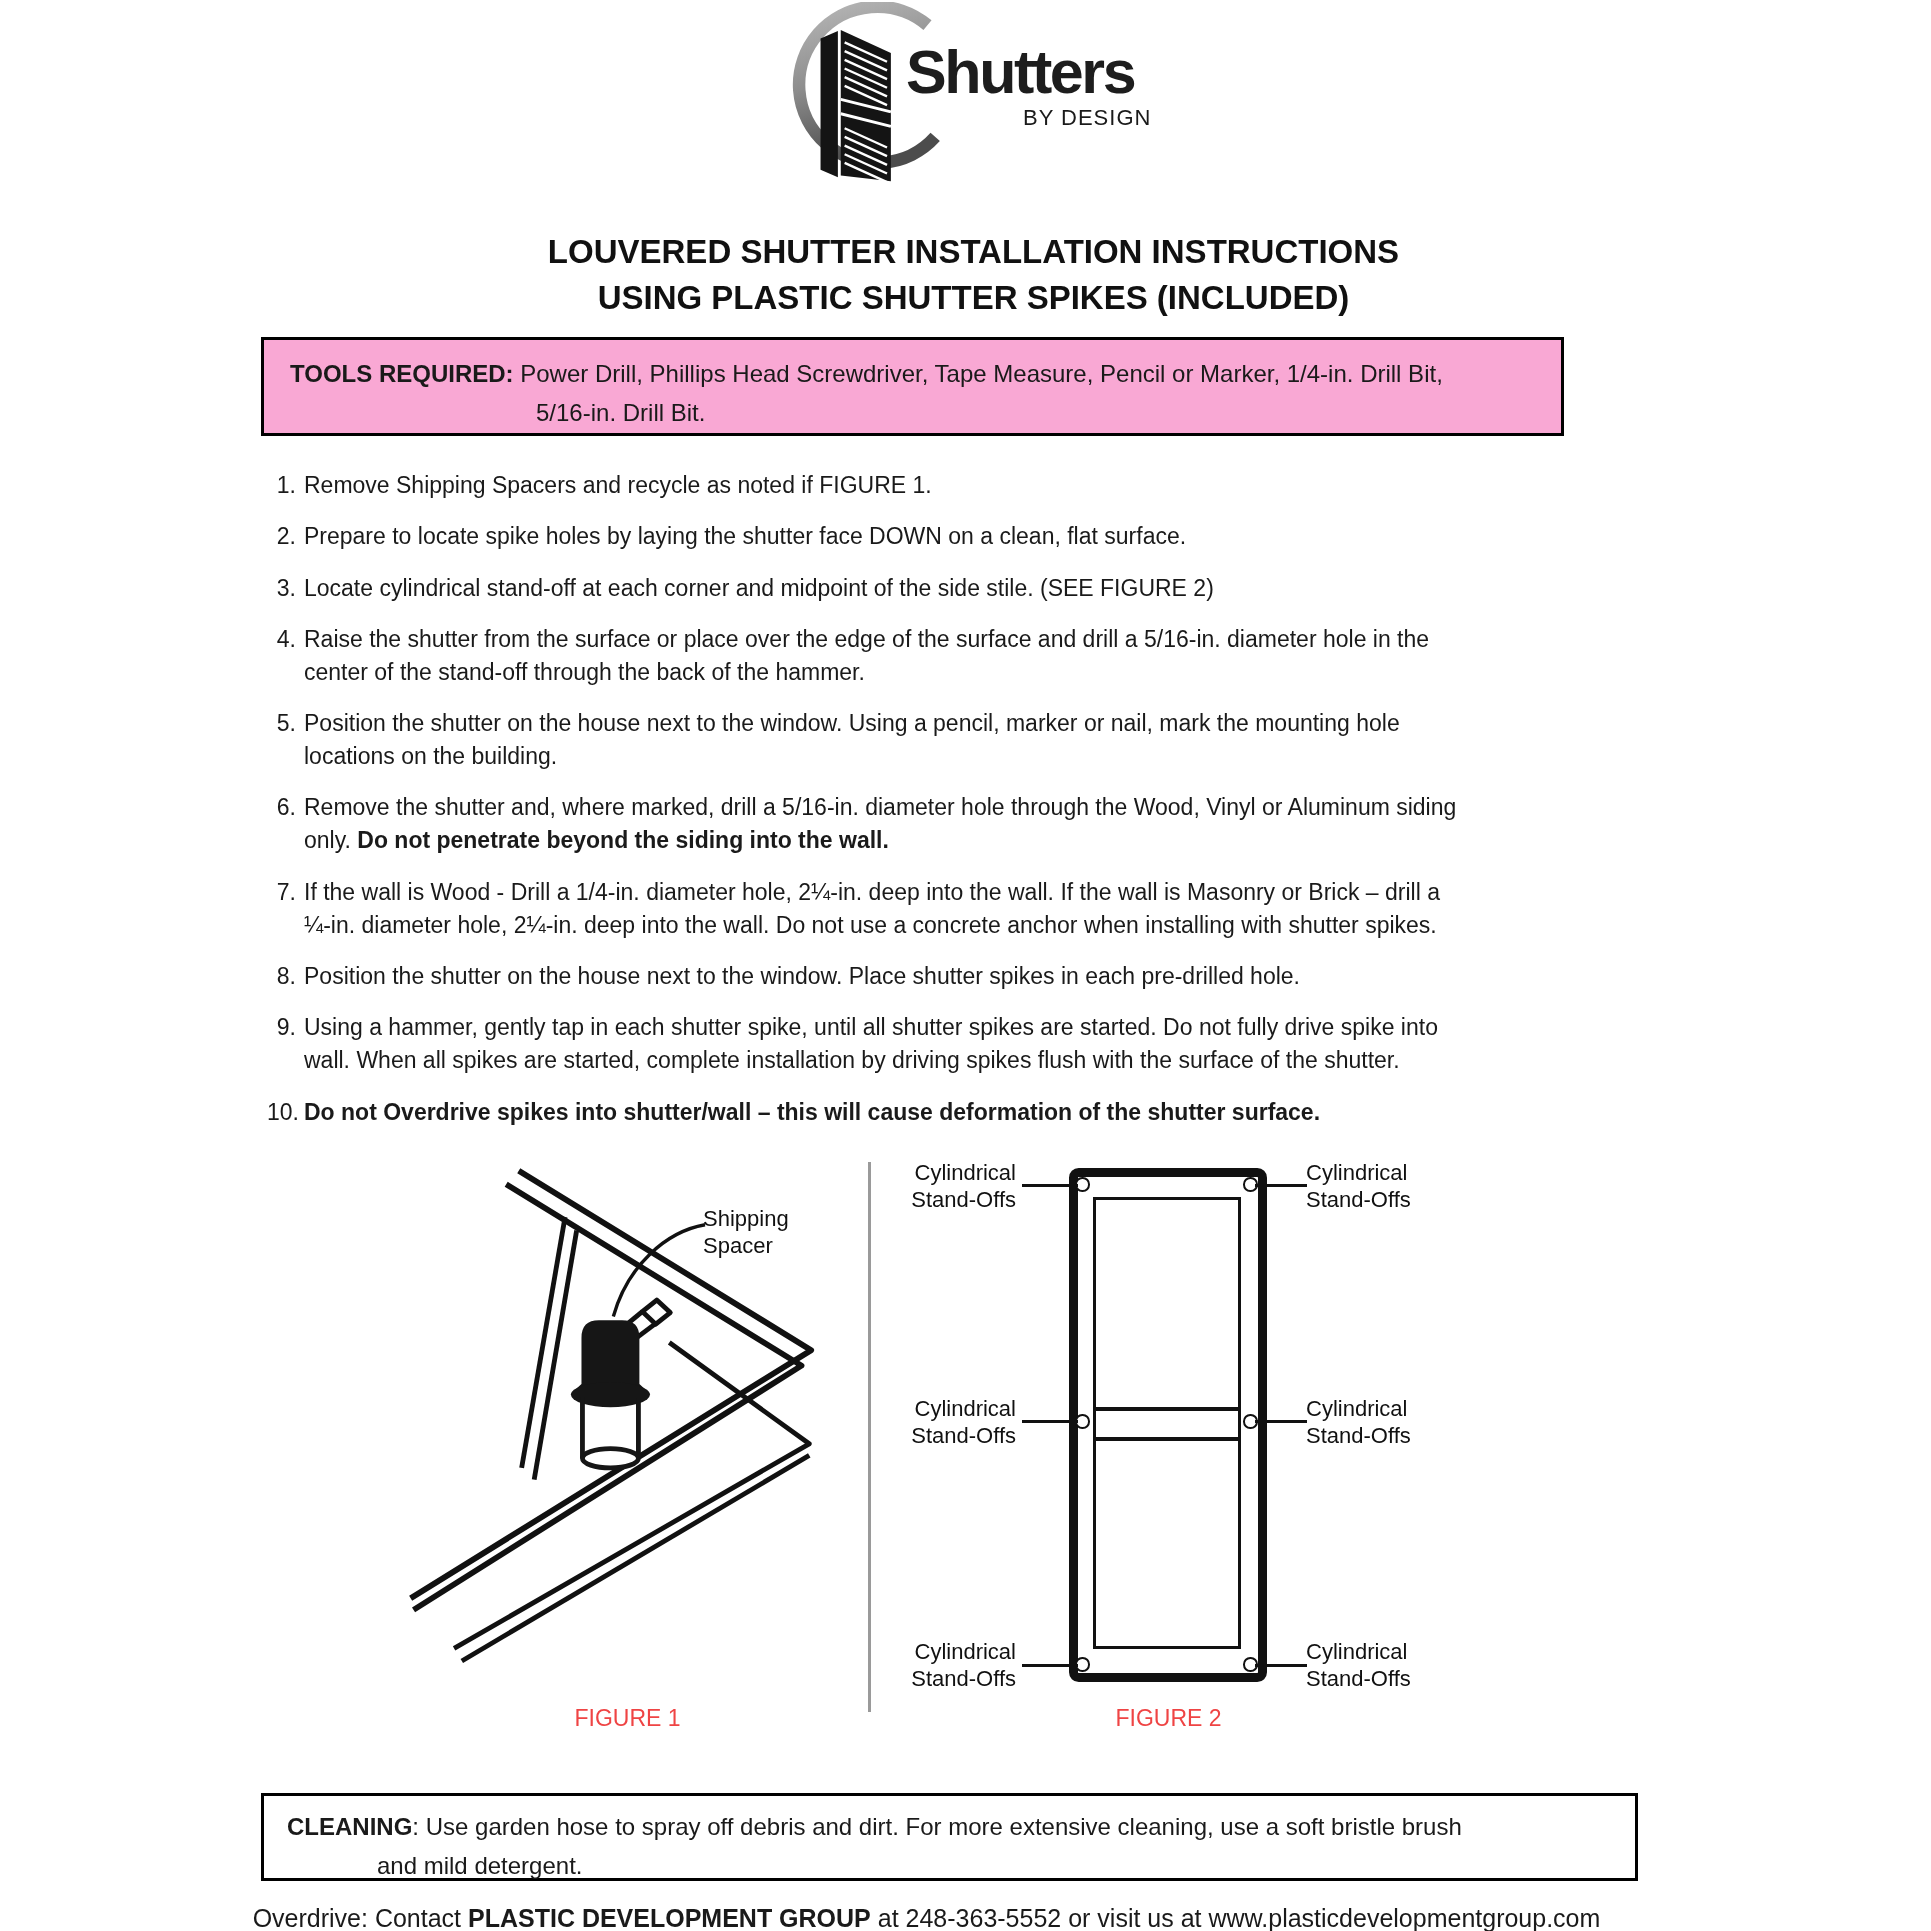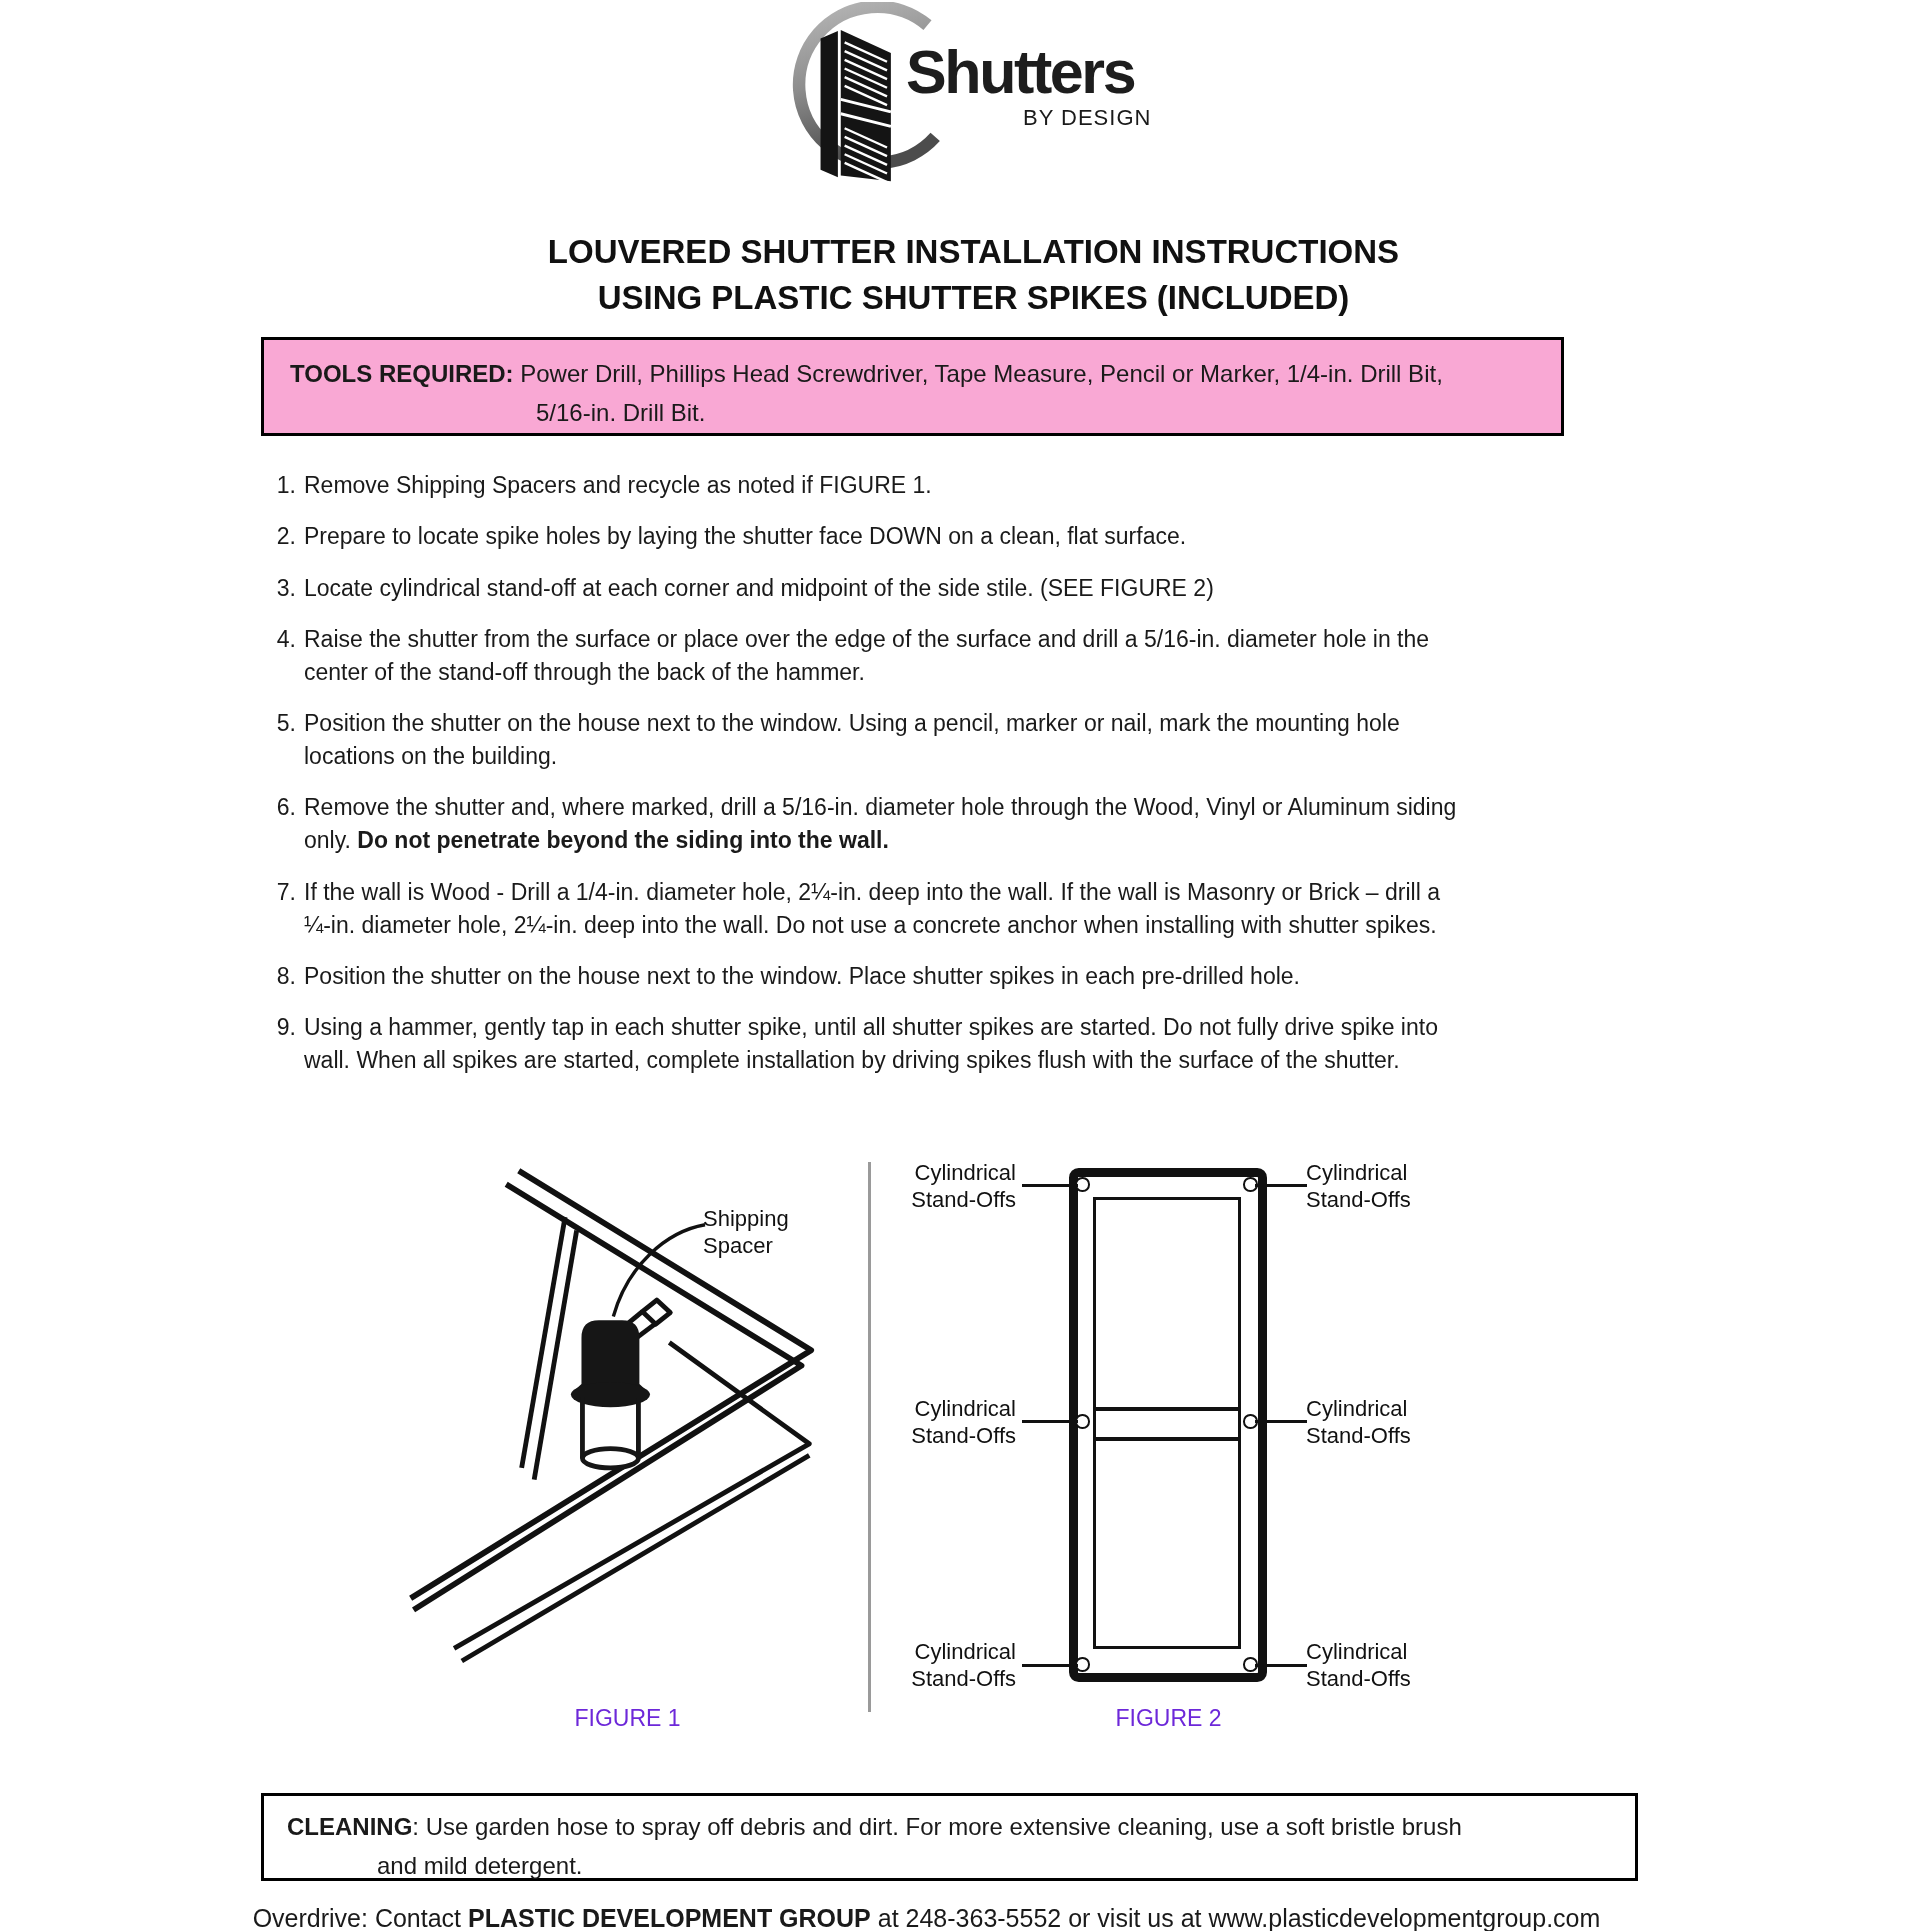--- a/index.html
+++ b/index.html
@@ -49,21 +49,21 @@
   .list { left:267px; top:469px; width:1371px; font-size:23px; line-height:33px; }
   .item { position:relative; padding-left:37px; margin-bottom:18.3px; }
   .item .num { position:absolute; left:0; top:0; width:29px; text-align:right; display:inline-block; }
 
   
   .fig1-svg { left:401px; top:1154px; width:526px; height:570px; }
   .fig-label {
     font-size:22px; line-height:27px; white-space:pre-line; color:#111;
   }
   .shipping-label { left:703px; top:1205px; width:135px; text-align:left; }
-  .caption { font-size:23px; color:#6d28d9; text-align:center; width:203px; }
+  .caption { font-size:23px; color:#ef4444; text-align:center; width:203px; }
   .cap1 { left:526px; top:1705px; }
   .cap2 { left:1067px; top:1705px; }
 
   .fig-divider { left:868px; top:1162px; width:2.9px; height:550px; background:#9a9a9a; }
 
   .f2-outer {
     left:1069px; top:1168px; width:198px; height:514px;
     border:9.7px solid #111; border-radius:9.7px; background:#fff;
   }
   .f2-inner {
@@ -162,20 +162,24 @@
   </div>
   <div class="item">
     <span class="num">8.</span>
     <div class="ln"><span>Position the shutter on the house next to the window. Place shutter spikes in each pre-drilled hole.</span></div>
   </div>
   <div class="item">
     <span class="num">9.</span>
     <div class="ln"><span>Using a hammer, gently tap in each shutter spike, until all shutter spikes are started. Do not fully drive spike into</span></div>
     <div class="ln"><span>wall. When all spikes are started, complete installation by driving spikes flush with the surface of the shutter.</span></div>
   </div>
+  <div class="item">
+    <span class="num">10.</span>
+    <div class="ln"><span></span><b class="seg">Do not Overdrive spikes into shutter/wall – this will cause deformation of the shutter surface.</b></div>
+  </div>
 </div>
 
 <svg class="abs fig1-svg" viewBox="0 0 545 590">
   <g stroke="#111" fill="none" stroke-linejoin="round" stroke-linecap="butt">
 
     <path d="M122,17 L425,203 L10,460" stroke-width="6"></path>
     <path d="M109,31 L415,219 L13,472" stroke-width="6"></path>
     <path d="M278,195 L423,300 L55,512" stroke-width="5"></path>
     <path d="M423,312 L63,525" stroke-width="5"></path>
 

